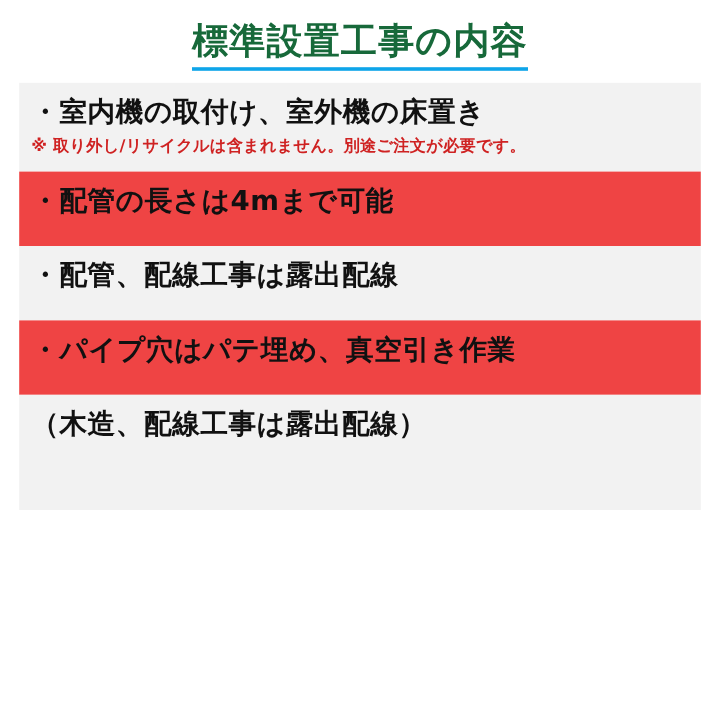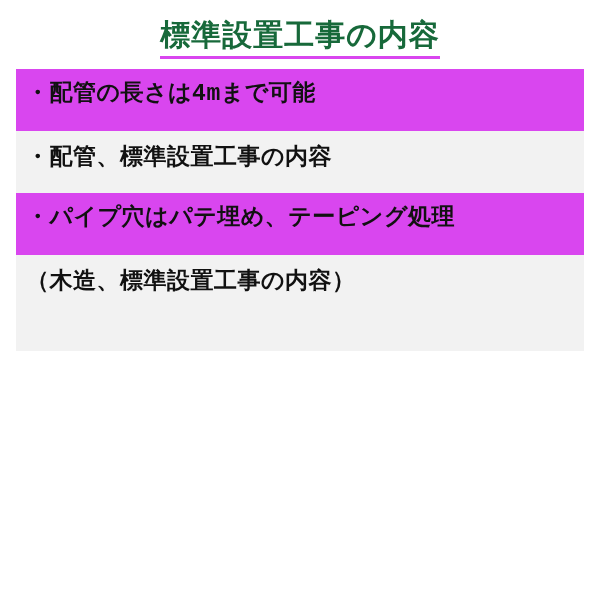--- a/index.html
+++ b/index.html
@@ -24,38 +24,37 @@
   .title-wrap {
     text-align: center;
     padding: 4px 0 10px 0;
   }
   .title {
     display: inline-block;
     font-size: 30px;
     font-weight: bold;
     color: #17693a;
     letter-spacing: 1px;
-    border-bottom: 3px solid #d946ef;
+    border-bottom: 3px solid #0ea5e9;
     padding-bottom: 3px;
     line-height: 1.15;
   }
   .rows {
     display: flex;
     flex-direction: column;
   }
   .row {
     padding: 10px 10px 10px 10px;
     box-sizing: border-box;
   }
   .row.alt {
     background: #f2f2f2;
   }
   .row.plain {
-    background: #d946ef;
-    font-family: Liberation Mono, monospace;
+    background: #ef4444;
   }
   .row-main {
     font-size: 23px;
     font-weight: bold;
     color: #111111;
     line-height: 1.35;
     letter-spacing: 0.5px;
   }
   .row-note {
     margin-top: 4px;
@@ -83,32 +82,36 @@
 <body>
 
 <div class="page">
 
   <div class="title-wrap">
     <div class="title">標準設置工事の内容</div>
   </div>
 
   <div class="rows">
 
+    <div class="row alt r1">
+      <div class="row-main">・室内機の取付け、室外機の床置き</div>
+      <div class="row-note">※ 取り外し/リサイクルは含まれません。別途ご注文が必要です。</div>
+    </div>
 
     <div class="row plain r2">
       <div class="row-main">・配管の長さは4mまで可能</div>
     </div>
 
     <div class="row alt r3">
-      <div class="row-main">・配管、標準設置工事の内容</div>
+      <div class="row-main">・配管、配線工事は露出配線</div>
     </div>
 
     <div class="row plain r4">
-      <div class="row-main">・パイプ穴はパテ埋め、テーピング処理</div>
+      <div class="row-main">・パイプ穴はパテ埋め、真空引き作業</div>
     </div>
 
     <div class="row alt r5">
-      <div class="row-line2">（木造、標準設置工事の内容）</div>
+      <div class="row-line2">（木造、配線工事は露出配線）</div>
     </div>
 
 
   </div>
 </div>
 
 </body></html>

